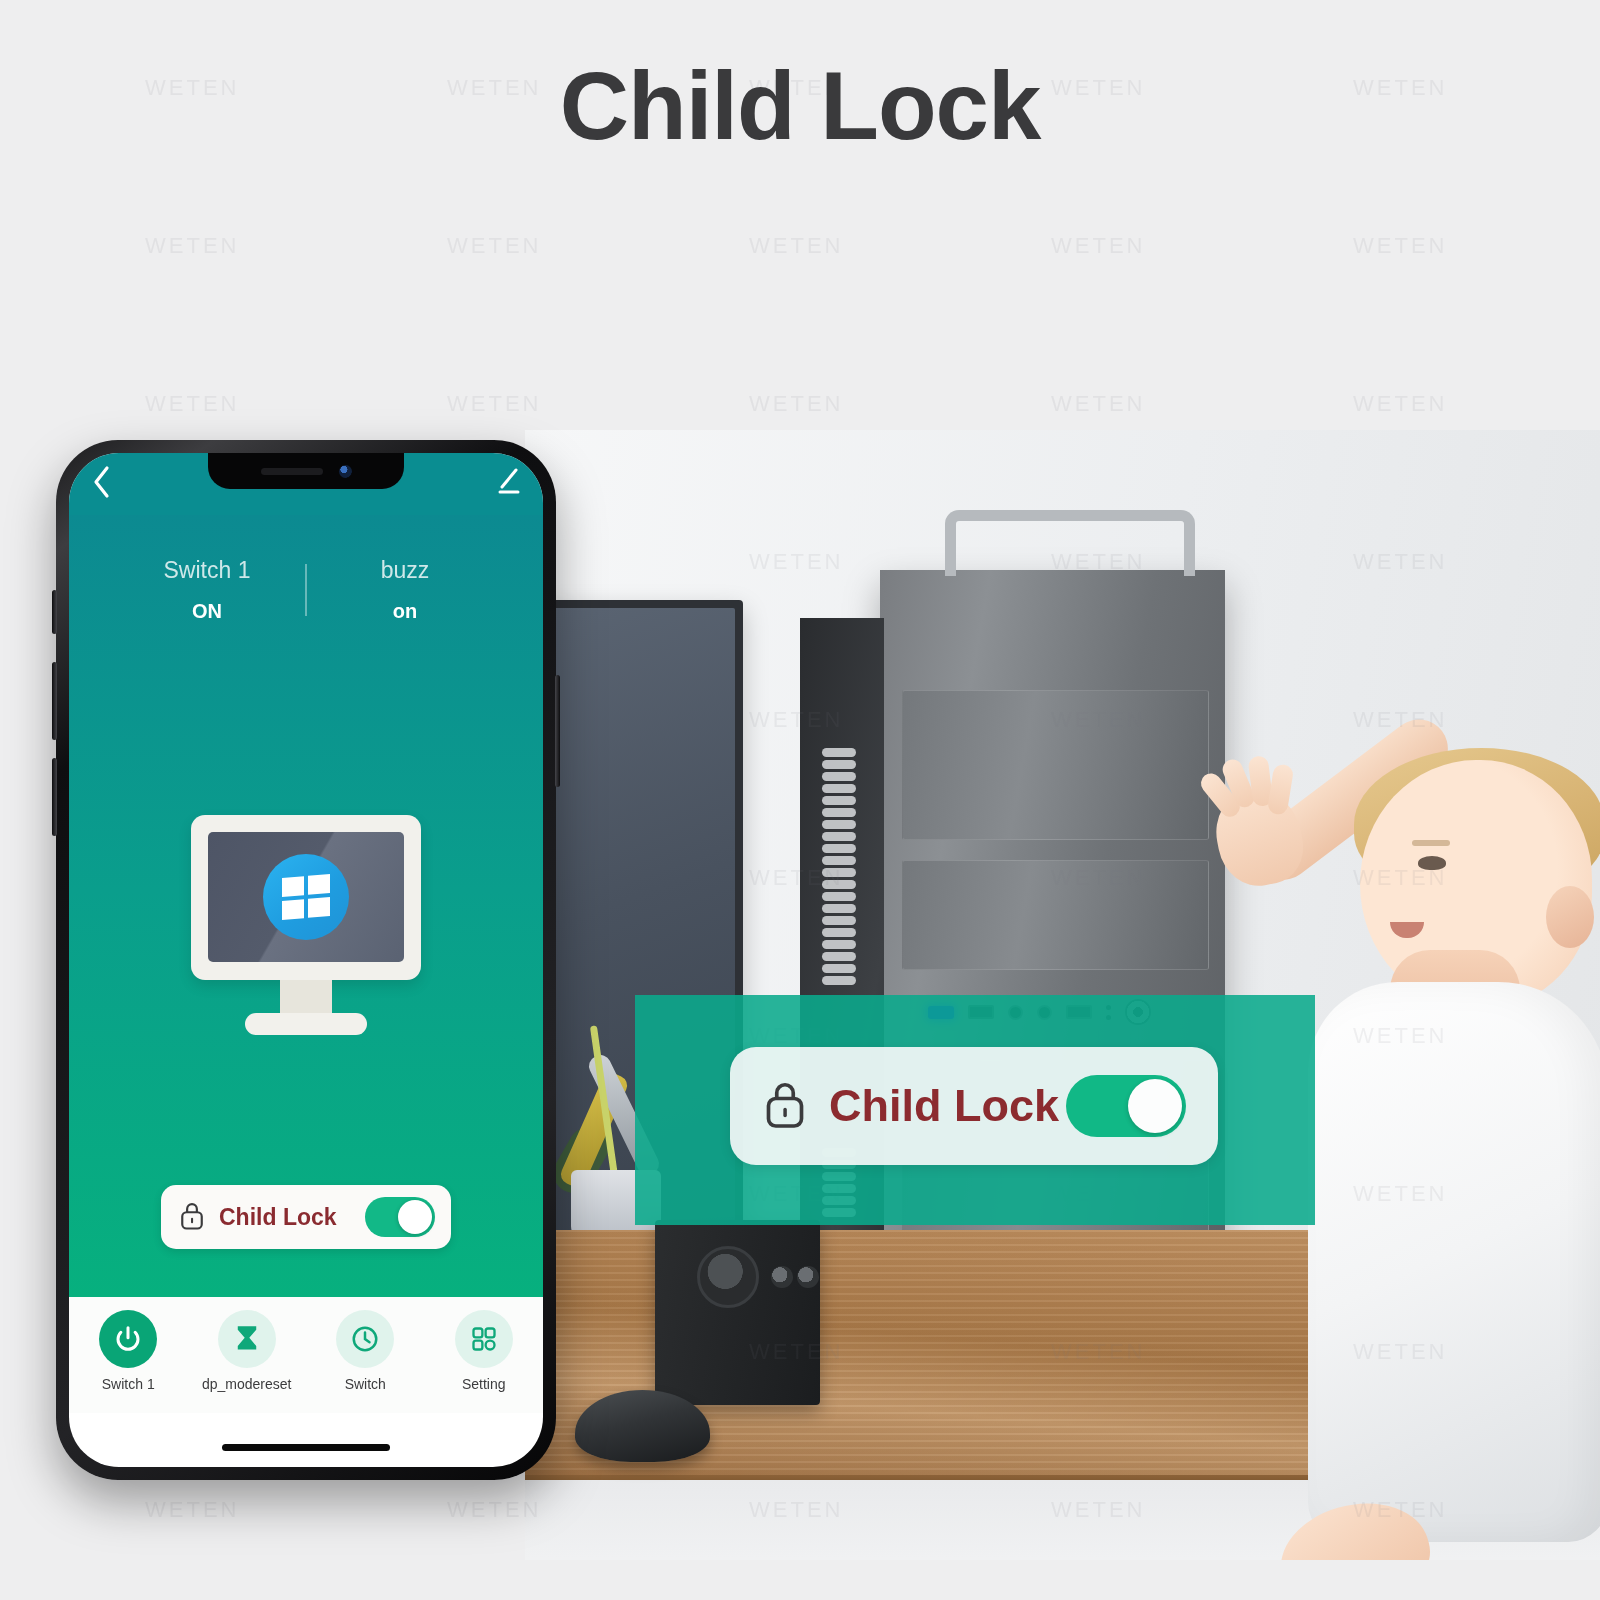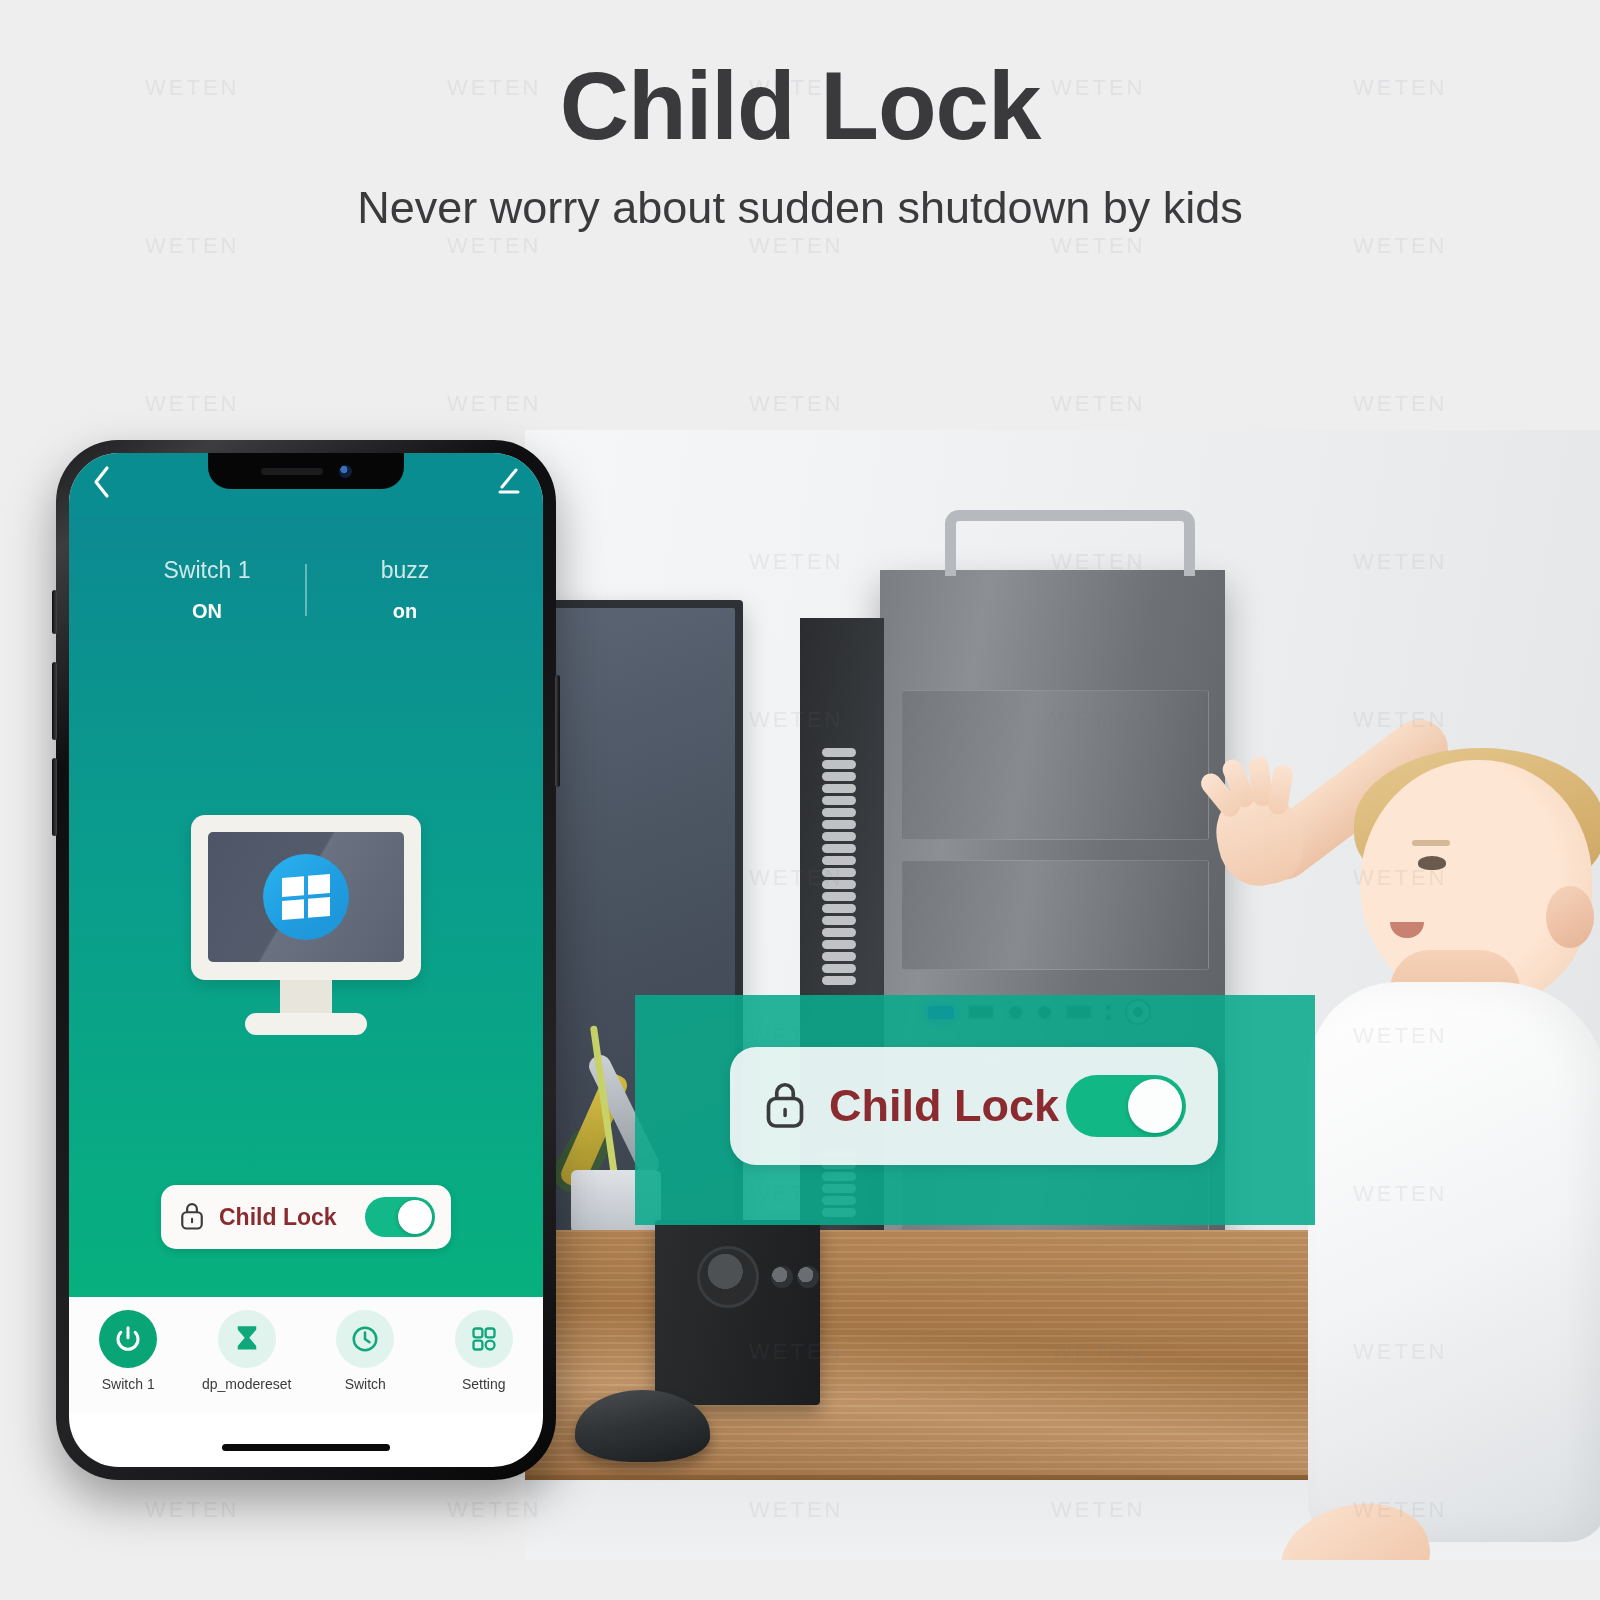--- a/index.html
+++ b/index.html
@@ -562,21 +562,20 @@
     <span class="wm" style="left: 145px; top: 1497px;">WETEN</span>
     <span class="wm" style="left: 447px; top: 1497px;">WETEN</span>
     <span class="wm" style="left: 749px; top: 1497px;">WETEN</span>
     <span class="wm" style="left: 1051px; top: 1497px;">WETEN</span>
     <span class="wm" style="left: 1353px; top: 1497px;">WETEN</span>
   </div>
 
 <div class="header-block">
   <div class="title">Child Lock</div>
   <div class="subtitle">
-    <div>Never worry about sudden shutdown by kids</div>
   </div>
 </div>
 
 <div class="callout-band">
   <div class="callout-card">
     <span class="callout-lock">
       <svg width="44" height="52" viewBox="0 0 24 28" fill="none">
         <rect x="3" y="11" width="18" height="15" rx="4" stroke="#3b3b3d" stroke-width="2"></rect>
         <path d="M7.5 11V8a4.5 4.5 0 1 1 9 0v3" stroke="#3b3b3d" stroke-width="2" fill="none"></path>
         <rect x="11.1" y="16" width="1.9" height="5.2" rx="0.95" fill="#3b3b3d"></rect>

